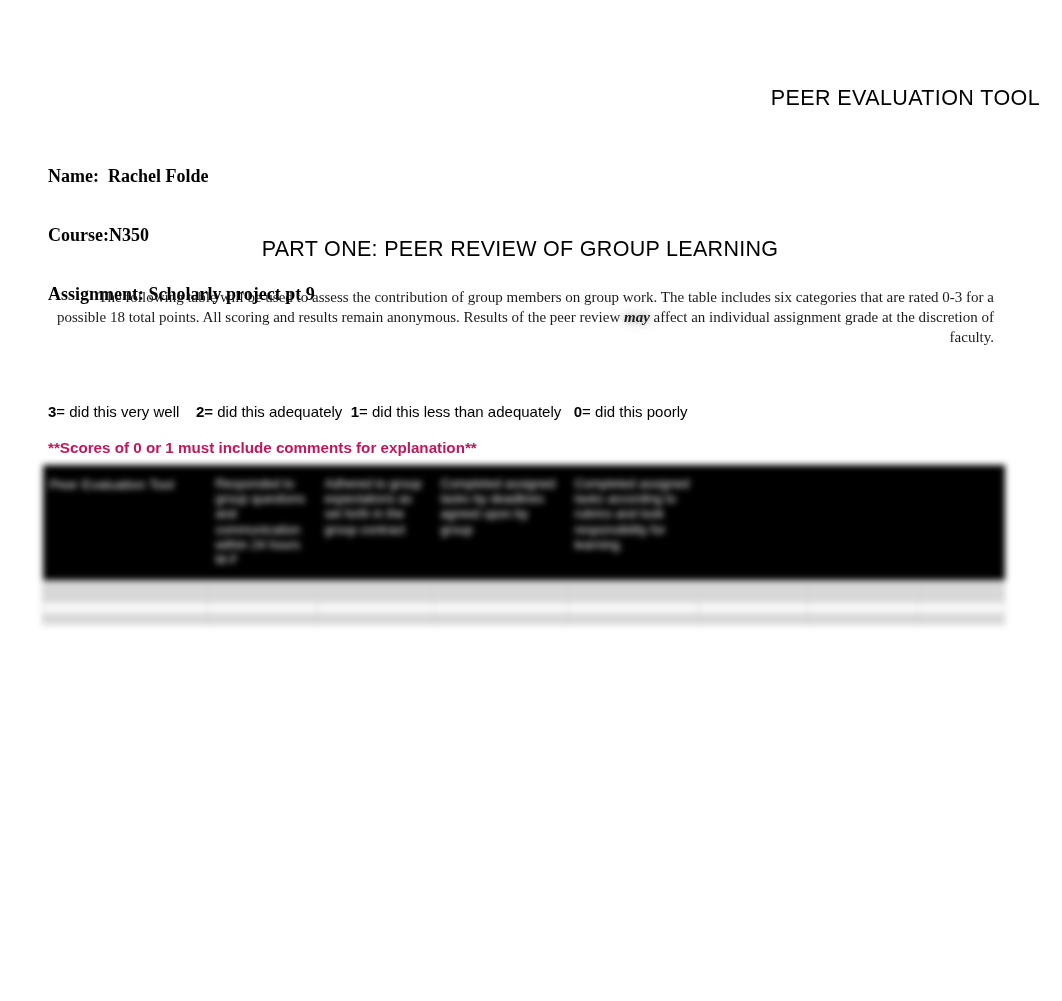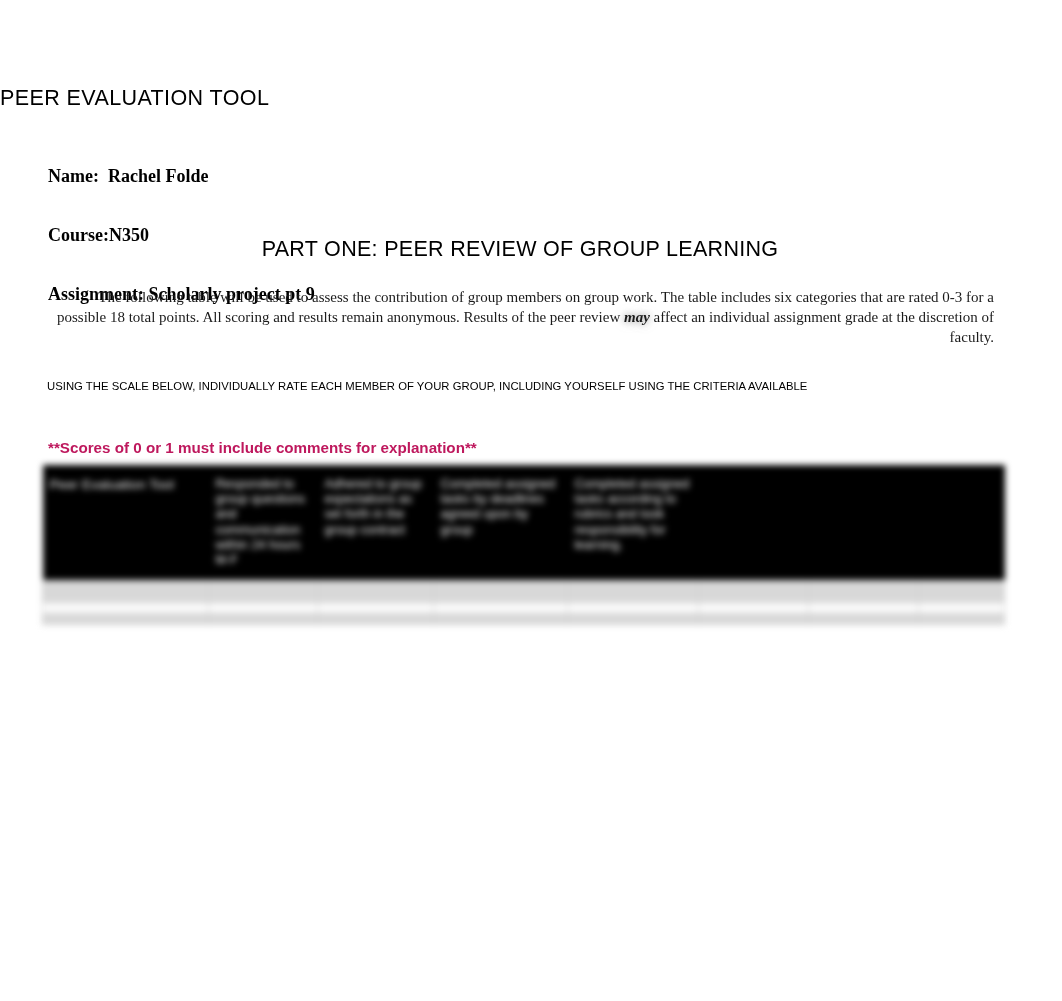--- a/index.html
+++ b/index.html
@@ -24,21 +24,21 @@
     width: 1062px;
     height: 1001px;
   }
 
   
   .doc-title {
     position: absolute;
     left: 0;
     top: 86px;
     width: 1040px;
-    text-align: left;
+    text-align: right;
     font-family: "Liberation Sans", "DejaVu Sans", sans-serif;
     font-size: 21.5px;
     font-weight: 400;
     letter-spacing: 0.4px;
     color: #000;
   }
 
   
   .ident {
     position: absolute;
@@ -202,22 +202,22 @@
   <div class="ident">
     <div>Name:  Rachel Folde</div>
     <div>Course:N350</div>
     <div>Assignment: Scholarly project pt 9</div>
   </div>
 
   <div class="part-heading">PART ONE: PEER REVIEW OF GROUP LEARNING</div>
 
   <div class="intro"><span>The following table will be used to assess the contribution of group members on group work. The table includes six categories that are rated 0-3 for a possible 18 total points. All scoring and results remain anonymous. Results of the peer review </span><span class="emph">may</span><span> affect an individual assignment grade at the discretion of faculty.</span></div>
 
-  <div class="instruction">USING THE SCALE BELOW, INDIVIDUALLY RATE EACH MEMBER OF YOUR GROUP, INCLUDING YOURSELF USING THE CRITERIA AVAILABLE</div>
-
+
+  <div class="scale"><b>3</b><span>= did this very well</span><span>    </span><b>2=</b><span> did this adequately  </span><b>1</b><span>= did this less than adequately   </span><b>0</b><span>= did this poorly</span></div>
 
   <div class="warning">**Scores of 0 or 1 must include comments for explanation**</div>
 
   <div class="table-wrap">
     <table class="rubric-table">
       <colgroup>
         <col class="col-1">
           <col class="col-2">
           <col class="col-3">
           <col class="col-4">

